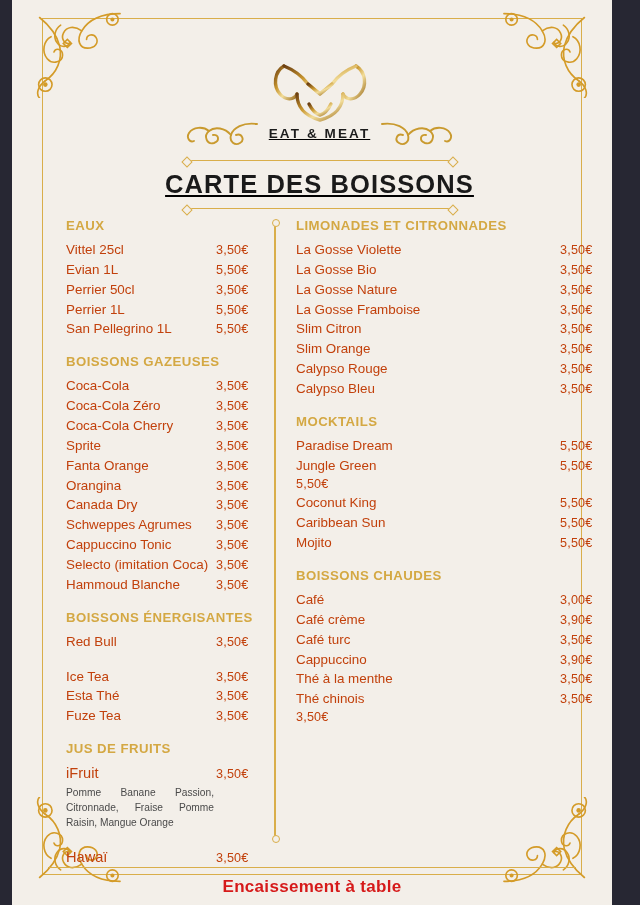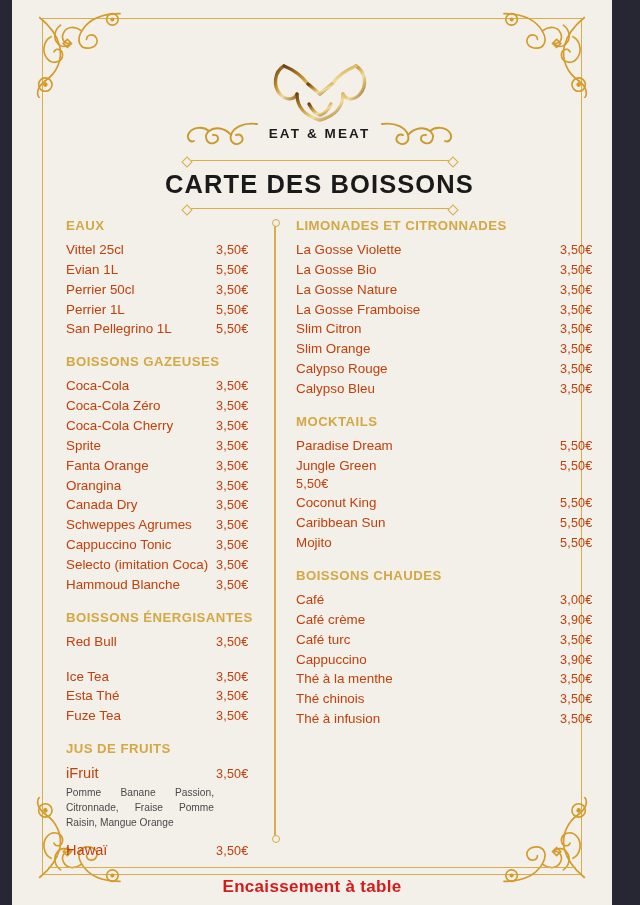--- a/index.html
+++ b/index.html
@@ -23,21 +23,21 @@
     pointer-events: none;
   }
   .corner { position: absolute; width: 96px; height: 92px; }
   .corner svg { width: 100%; height: 100%; display: block; }
   .c-tl { left: 16px;  top: 6px; }
   .c-tr { right: 16px; top: 6px; transform: scaleX(-1); }
   .c-bl { left: 16px;  bottom: 16px; transform: scaleY(-1); }
   .c-br { right: 16px; bottom: 16px; transform: scale(-1,-1); }
 
   
-  .header { position: absolute; left: 15px; right: 0; top: 46px; text-align: center; }
+  .header { position: absolute; left: 15px; right: 0; top: 46px; text-align: center; text-decoration: underline; }
   .logo-mark { width: 112px; height: 78px; margin: 0 auto; display: block; }
   .brand-row {
     display: flex; align-items: center; justify-content: center;
     gap: 10px; margin-top: -6px;
   }
   .flourish { width: 74px; height: 30px; display: block; }
   .brand-name {
     font-size: 13.5px; font-weight: 700; letter-spacing: 2.1px;
     color: #1c1c1c;
   }
@@ -93,21 +93,21 @@
   }
   .item .nm { flex: 1; }
   .item .pr {
     width: 58px; text-align: left; flex: none;
     font-size: 12.6px; letter-spacing: 0.2px;
   }
   .col-right .item .pr { width: 52px; }
   .item.lg { font-size: 14.6px; line-height: 1.5; margin-top: 2px; }
   .desc {
     font-size: 10.2px; color: #4a4a4a; line-height: 1.45;
-    width: 148px; text-align: justify; margin: 1px 0 10px;
+    width: 148px; text-align: justify; margin: 1px 0 17px;
   }
 
   
   .footer { position: absolute; left: 36px; right: 36px; bottom: 8px; text-align: center; }
   .footer-rule { height: 1.4px; background: #d9ae4a; margin-bottom: 9px; }
   .footer-text {
     font-family: Liberation Sans, sans-serif;
     font-size: 17px; font-weight: 700; color: #d61a1a;
     letter-spacing: 0.3px;
     text-align: center;
@@ -427,21 +427,20 @@
           </div>
           <div class="item">
             <span class="nm">Thé à la menthe</span>
             <span class="pr">3,50€</span>
           </div>
           <div class="item">
             <span class="nm">Thé chinois</span>
             <span class="pr">3,50€</span>
           </div>
           <div class="item">
-            <span class="nm">Thé à infusion</span>
             <span class="pr">3,50€</span>
           </div>
         </div>
       </div>
   </div>
 
   <div class="footer">
     <div class="footer-rule"></div>
     <div class="footer-text">Encaissement à table</div>
   </div>

